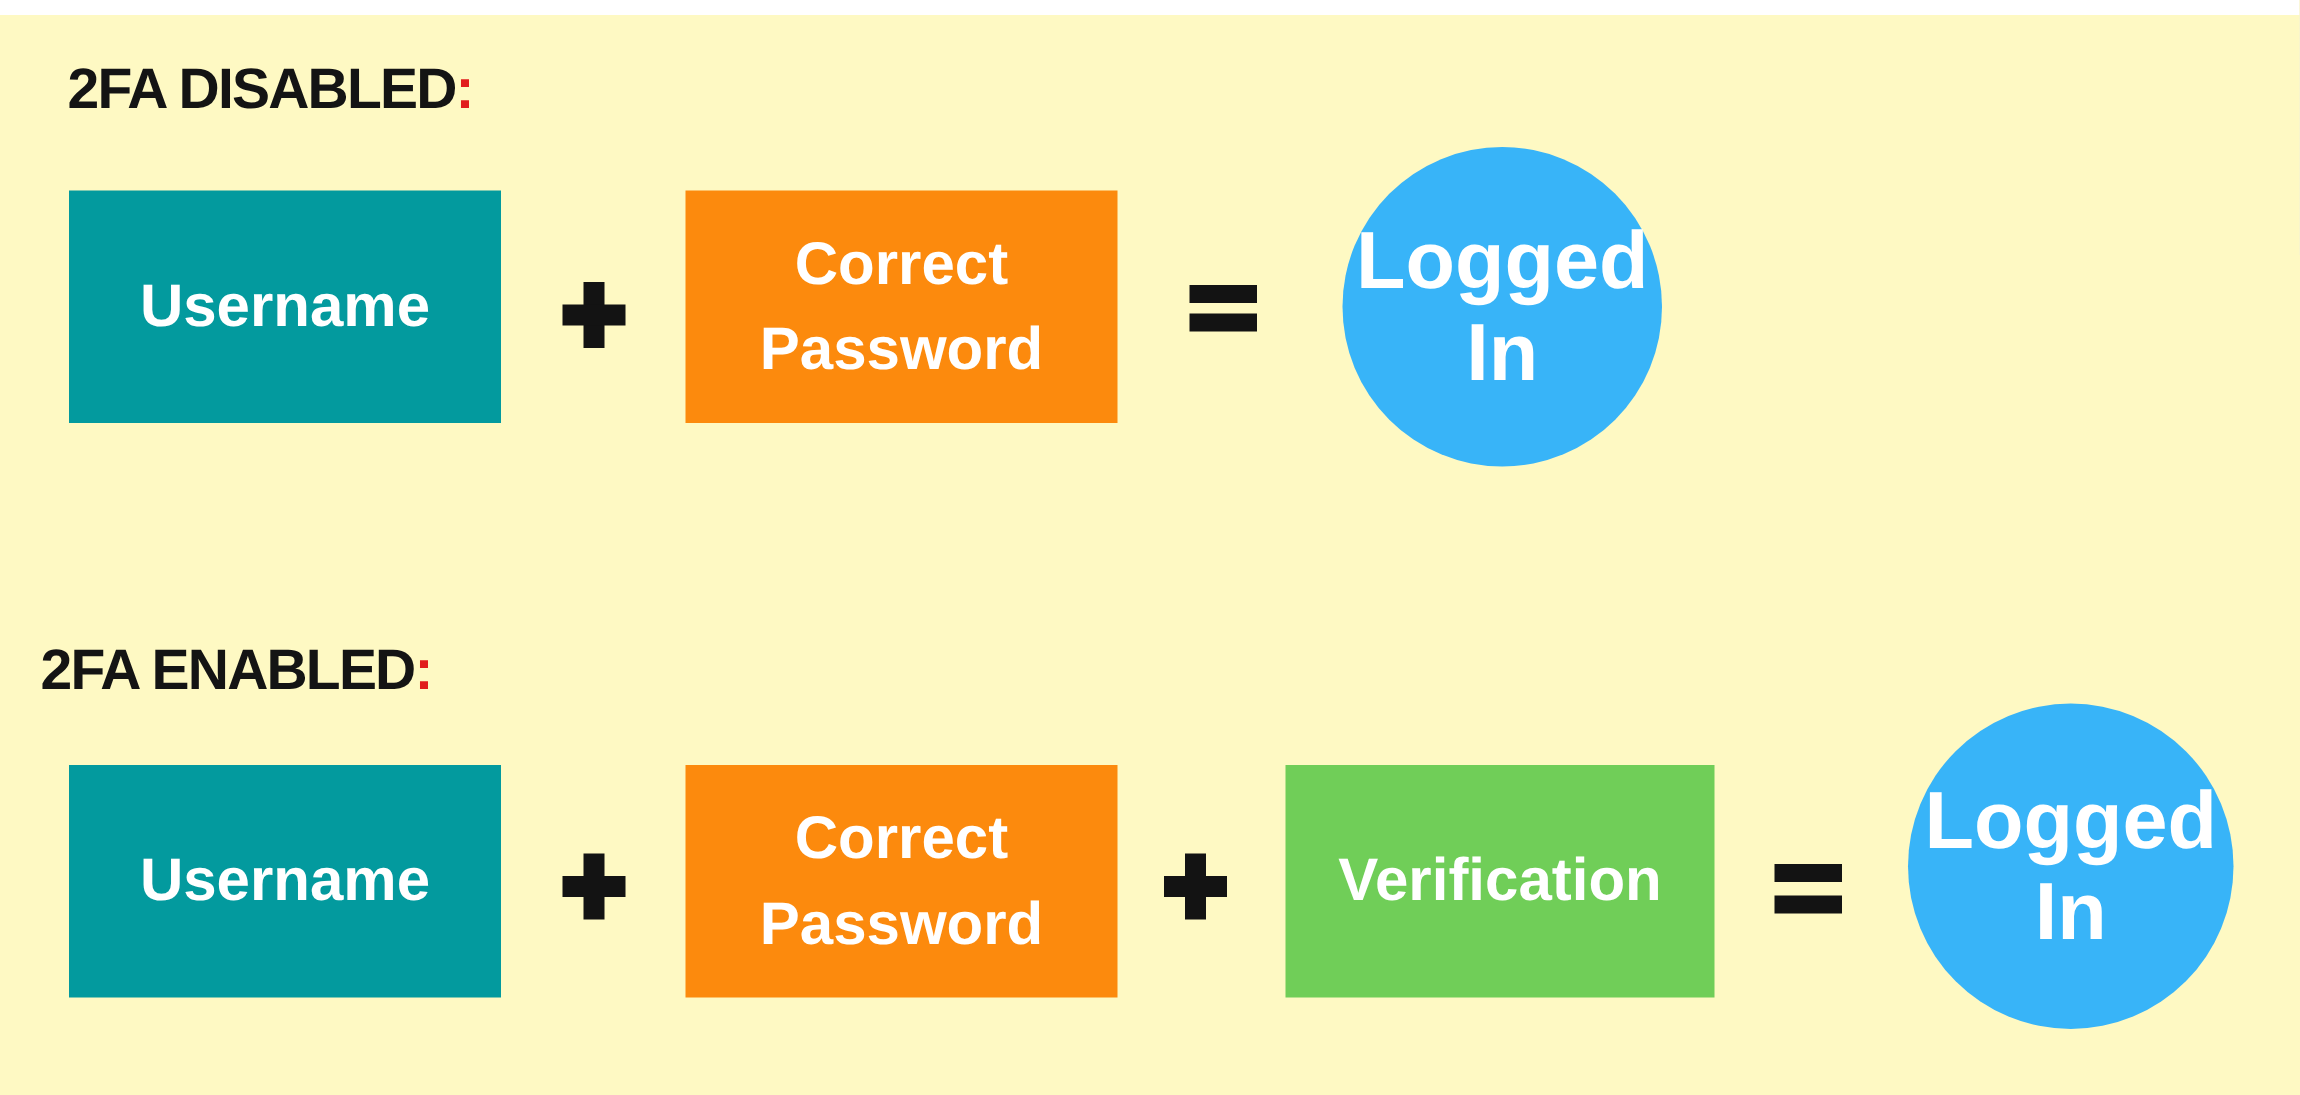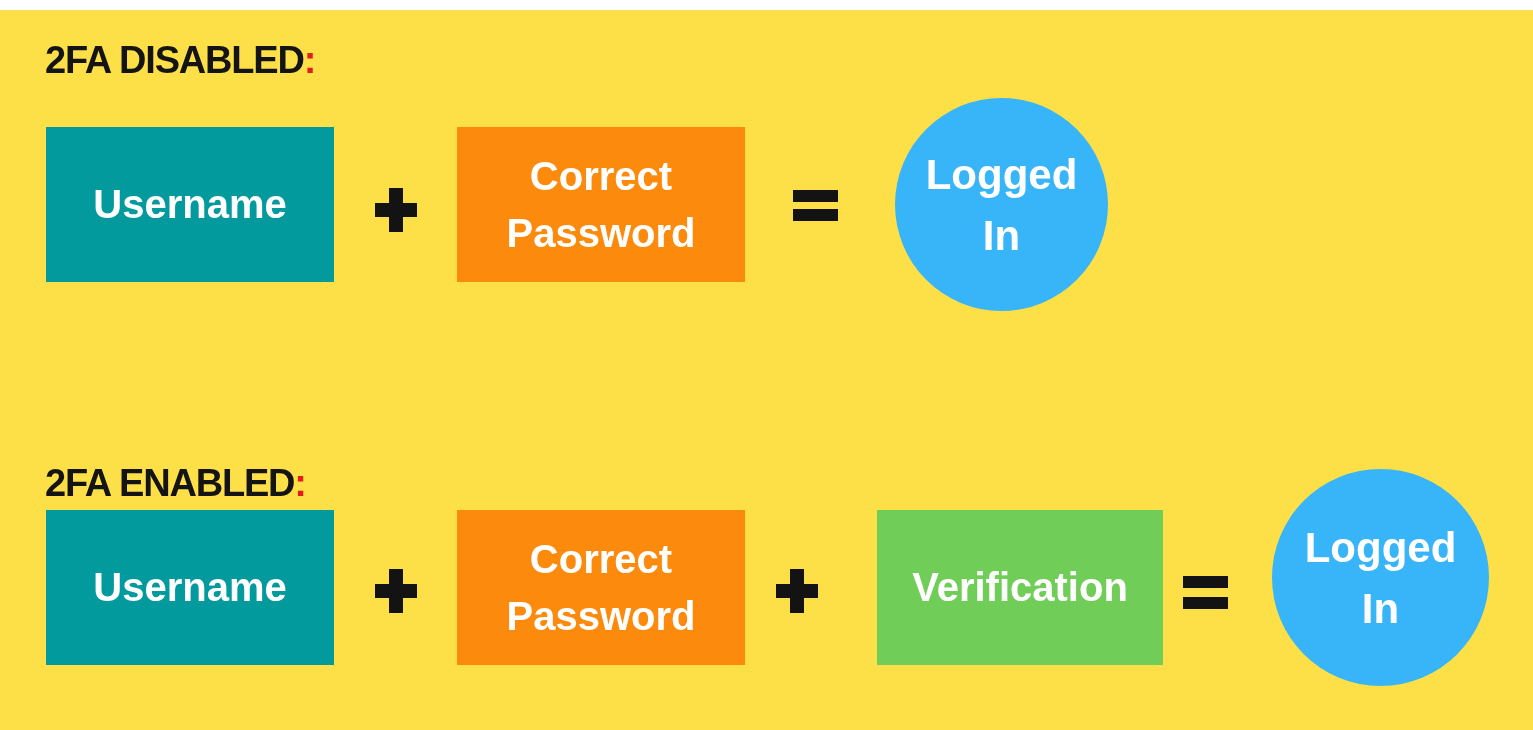--- a/index.html
+++ b/index.html
@@ -41,21 +41,21 @@
     text-align: center;
     color: #FFFFFF;
     font-weight: bold;
   }
   .box {
     font-size: 40px;
     line-height: 57px;
   }
   .circle {
     border-radius: 50%;
-    font-size: 42px;
+    font-size: 54px;
     line-height: 61px;
     text-align: center;
   }
   .line { display: block; white-space: nowrap; }
   .plus {
     position: absolute;
     width: 42px;
     height: 44px;
   }
   .plus-v {
@@ -76,21 +76,21 @@
     display: flex;
     flex-direction: column;
   }
   .eq-bar { width: 100%; height: 12px; }
   .eq-gap-1 { margin-top: 7px; }
   .eq-gap-2 { margin-top: 9px; }
 </style>
 </head>
 <body>
 
-<div class="canvas" style="background-color: #fde047;">
+<div class="canvas" style="background-color: #fef9c3;">
   <div class="top-strip" style="background-color: rgb(255, 255, 255);"></div>
 
   <section class="flow">
     <h2 class="heading" style="left:45px; top:41px;"><span style="color: rgb(20, 20, 20);">2FA DISABLED</span><span style="color: rgb(225, 29, 29);">:</span></h2>
 
     <div class="node box" style="left: 46px; top: 127px; width: 288px; height: 155px; background-color: rgb(3, 154, 158); color: rgb(255, 255, 255);">
       <span class="line">Username</span>
     </div>
 
     <div class="plus" style="left:375px; top:188px;">
@@ -108,42 +108,42 @@
       <div class="eq-bar eq-gap-1" style="background-color: rgb(19, 19, 19);"></div>
     </div>
 
     <div class="node circle" style="left: 895px; top: 98px; width: 213px; height: 213px; background-color: rgb(56, 180, 248); color: rgb(255, 255, 255);">
       <span class="line">Logged</span>
       <span class="line">In</span>
     </div>
   </section>
 
   <section class="flow">
-    <h2 class="heading" style="left:45px; top:428px;margin-top:36px;"><span style="color: rgb(20, 20, 20);">2FA ENABLED</span><span style="color: rgb(225, 29, 29);">:</span></h2>
+    <h2 class="heading" style="left:27px; top:428px;"><span style="color: rgb(20, 20, 20);">2FA ENABLED</span><span style="color: rgb(225, 29, 29);">:</span></h2>
 
     <div class="node box" style="left: 46px; top: 510px; width: 288px; height: 155px; background-color: rgb(3, 154, 158); color: rgb(255, 255, 255);">
       <span class="line">Username</span>
     </div>
 
     <div class="plus" style="left:375px; top:569px;">
       <div class="plus-v" style="background-color: rgb(19, 19, 19);"></div>
       <div class="plus-h" style="background-color: rgb(19, 19, 19);"></div>
     </div>
 
     <div class="node box" style="left: 457px; top: 510px; width: 288px; height: 155px; background-color: rgb(252, 138, 13); color: rgb(255, 255, 255);">
       <span class="line">Correct</span>
       <span class="line">Password</span>
     </div>
 
     <div class="plus" style="left:776px; top:569px;">
       <div class="plus-v" style="background-color: rgb(19, 19, 19);"></div>
       <div class="plus-h" style="background-color: rgb(19, 19, 19);"></div>
     </div>
 
-    <div class="node box" style="left: 857px; top: 510px; width: 286px; height: 155px; background-color: rgb(112, 206, 88); color: rgb(255, 255, 255); margin-left: 20px;">
+    <div class="node box" style="left: 857px; top: 510px; width: 286px; height: 155px; background-color: rgb(112, 206, 88); color: rgb(255, 255, 255);">
       <span class="line">Verification</span>
     </div>
 
     <div class="equals" style="left:1183px; top:576px;">
       <div class="eq-bar" style="background-color: rgb(19, 19, 19);"></div>
       <div class="eq-bar eq-gap-2" style="background-color: rgb(19, 19, 19);"></div>
     </div>
 
     <div class="node circle" style="left: 1272px; top: 469px; width: 217px; height: 217px; background-color: rgb(56, 180, 248); color: rgb(255, 255, 255);">
       <span class="line">Logged</span>

